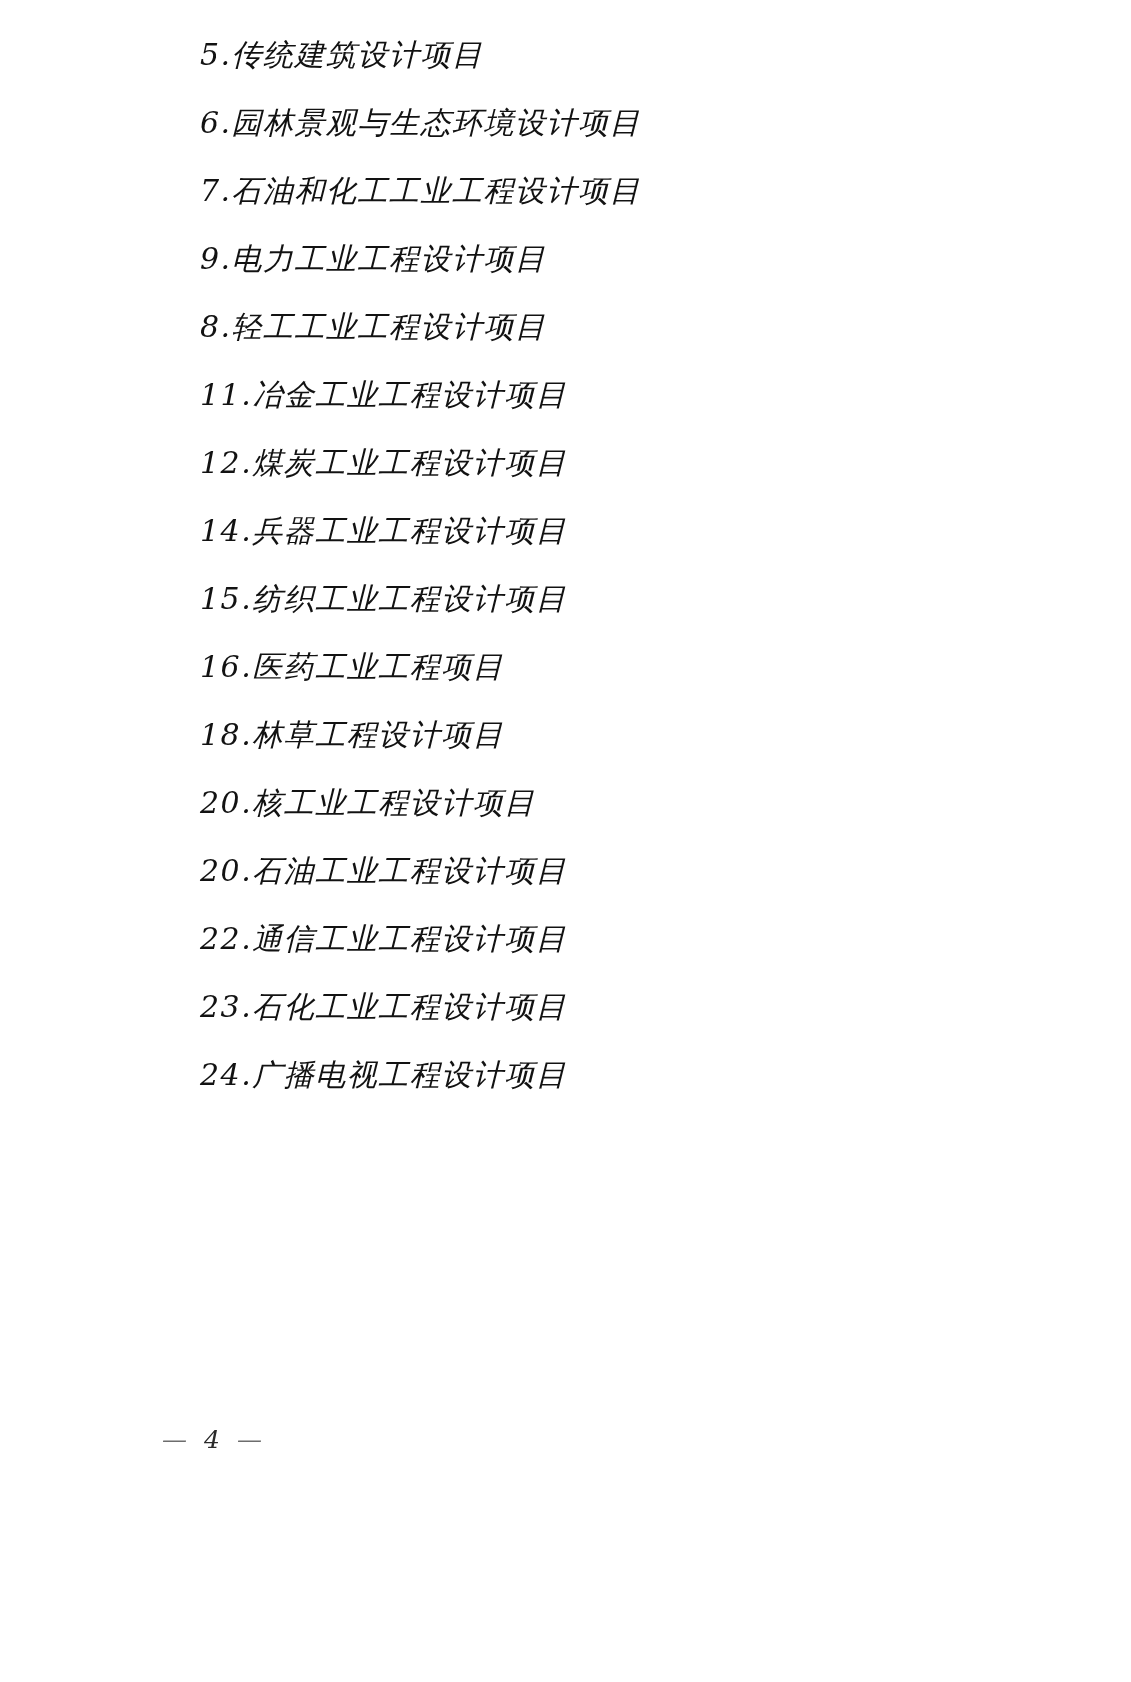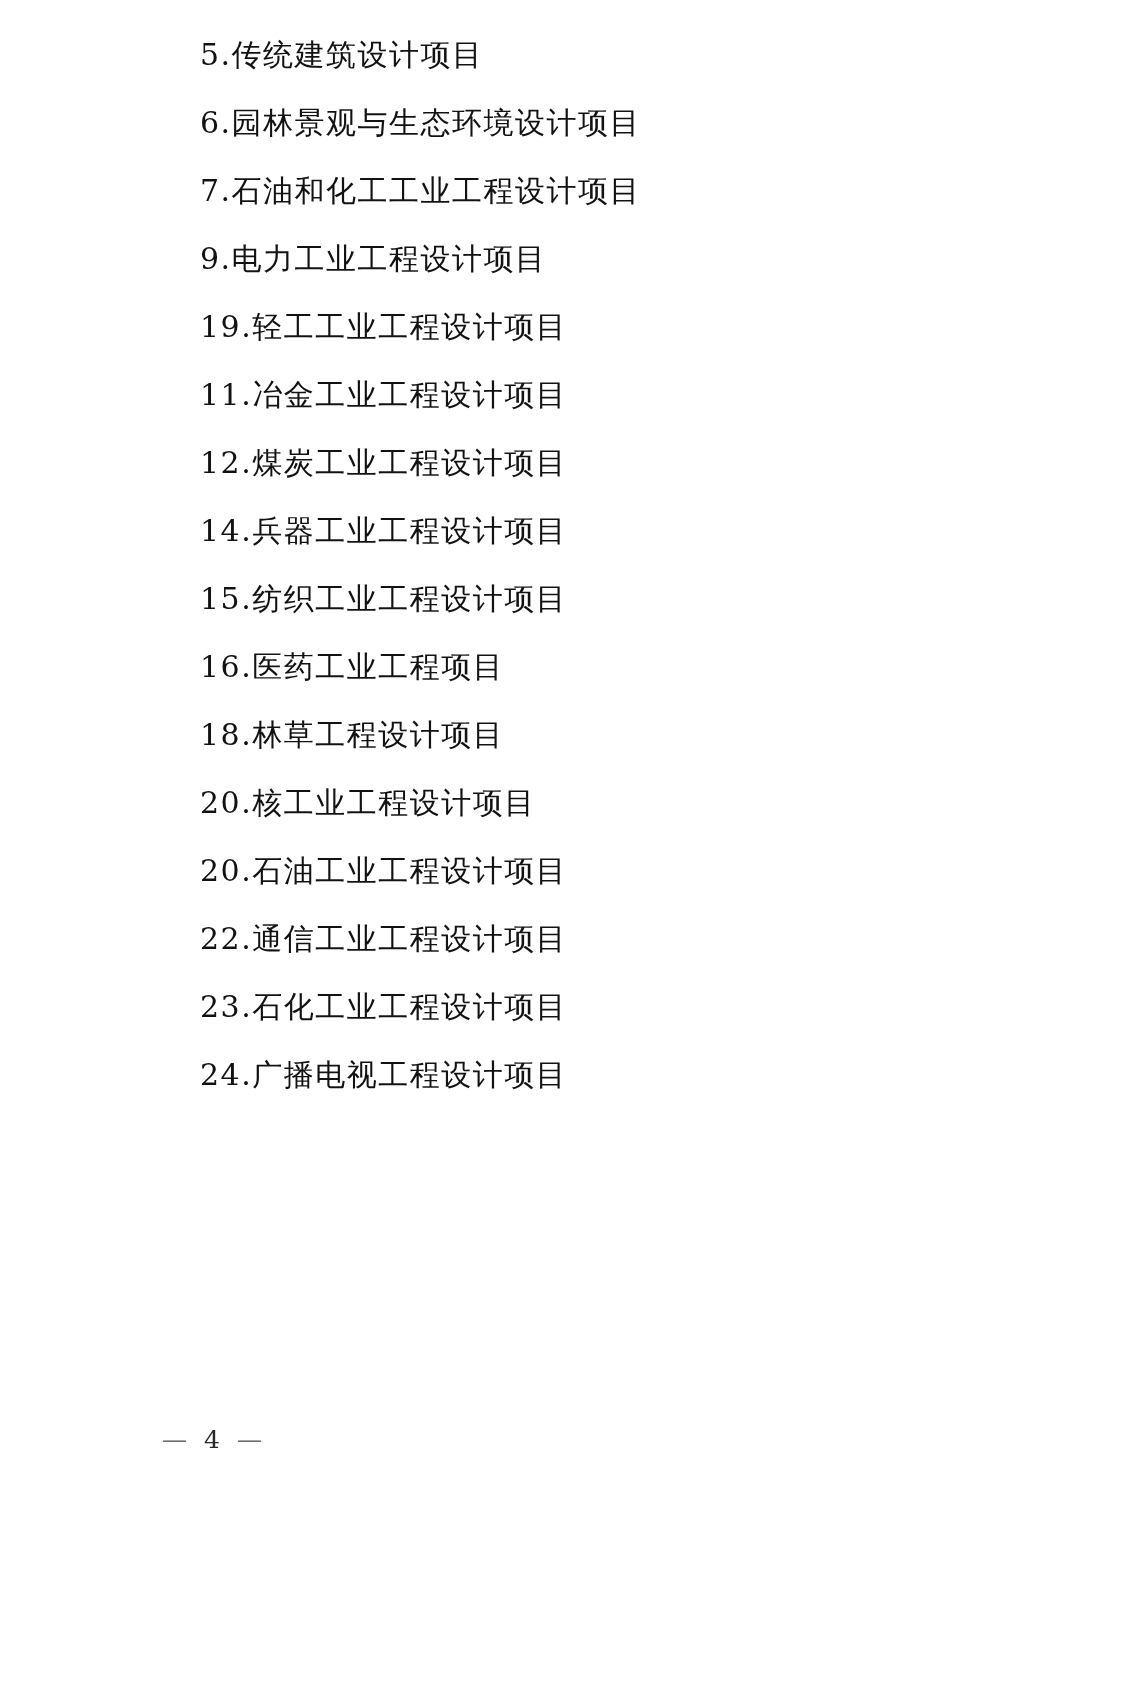--- a/index.html
+++ b/index.html
@@ -13,20 +13,21 @@
     font-family: "DejaVu Serif", "Liberation Serif", serif;
     color: #141414;
     position: relative;
     overflow: hidden;
   }
   .page {
     position: relative;
     width: 1131px;
     height: 1682px;
     box-sizing: border-box;
+    font-style: italic;
   }
   .content {
     position: absolute;
     left: 200px;
     top: 40px;
     right: 120px;
   }
   .doc-line {
     font-size: 30px;
     line-height: 1.0;
@@ -58,21 +59,21 @@
 </style>
 </head>
 <body>
 
 <div class="page">
   <div class="content">
     <p class="doc-line">5.传统建筑设计项目</p>
     <p class="doc-line">6.园林景观与生态环境设计项目</p>
     <p class="doc-line">7.石油和化工工业工程设计项目</p>
     <p class="doc-line">9.电力工业工程设计项目</p>
-    <p class="doc-line">19.轻工工业工程设计项目</p>
+    <p class="doc-line">8.轻工工业工程设计项目</p>
     <p class="doc-line">11.冶金工业工程设计项目</p>
     <p class="doc-line">12.煤炭工业工程设计项目</p>
     <p class="doc-line">14.兵器工业工程设计项目</p>
     <p class="doc-line">15.纺织工业工程设计项目</p>
     <p class="doc-line">16.医药工业工程项目</p>
     <p class="doc-line">18.林草工程设计项目</p>
     <p class="doc-line">20.核工业工程设计项目</p>
     <p class="doc-line">20.石油工业工程设计项目</p>
     <p class="doc-line">22.通信工业工程设计项目</p>
     <p class="doc-line">23.石化工业工程设计项目</p>

